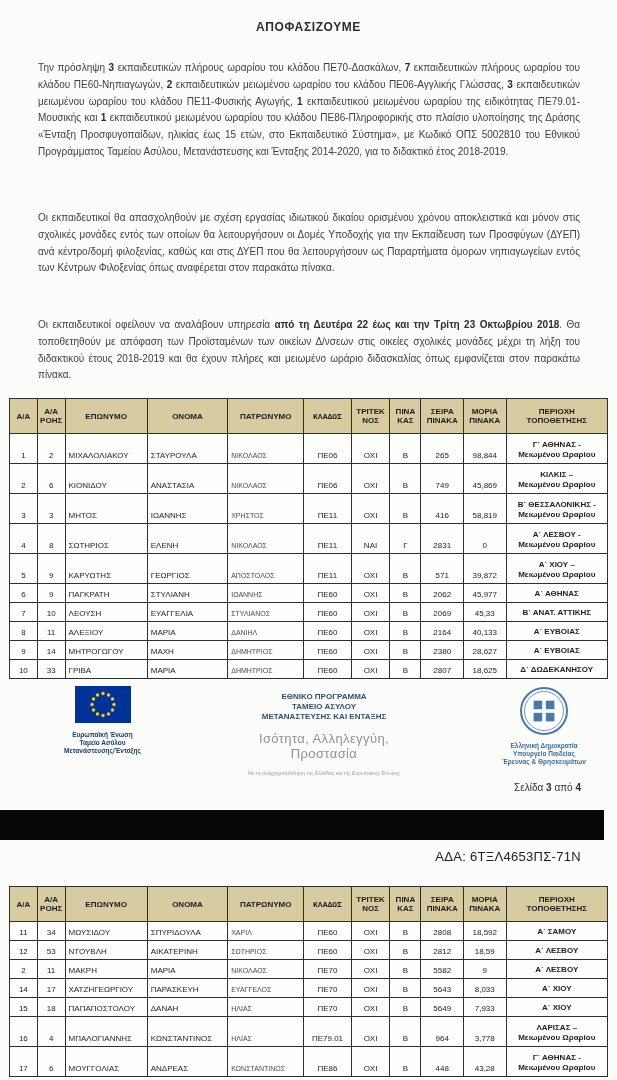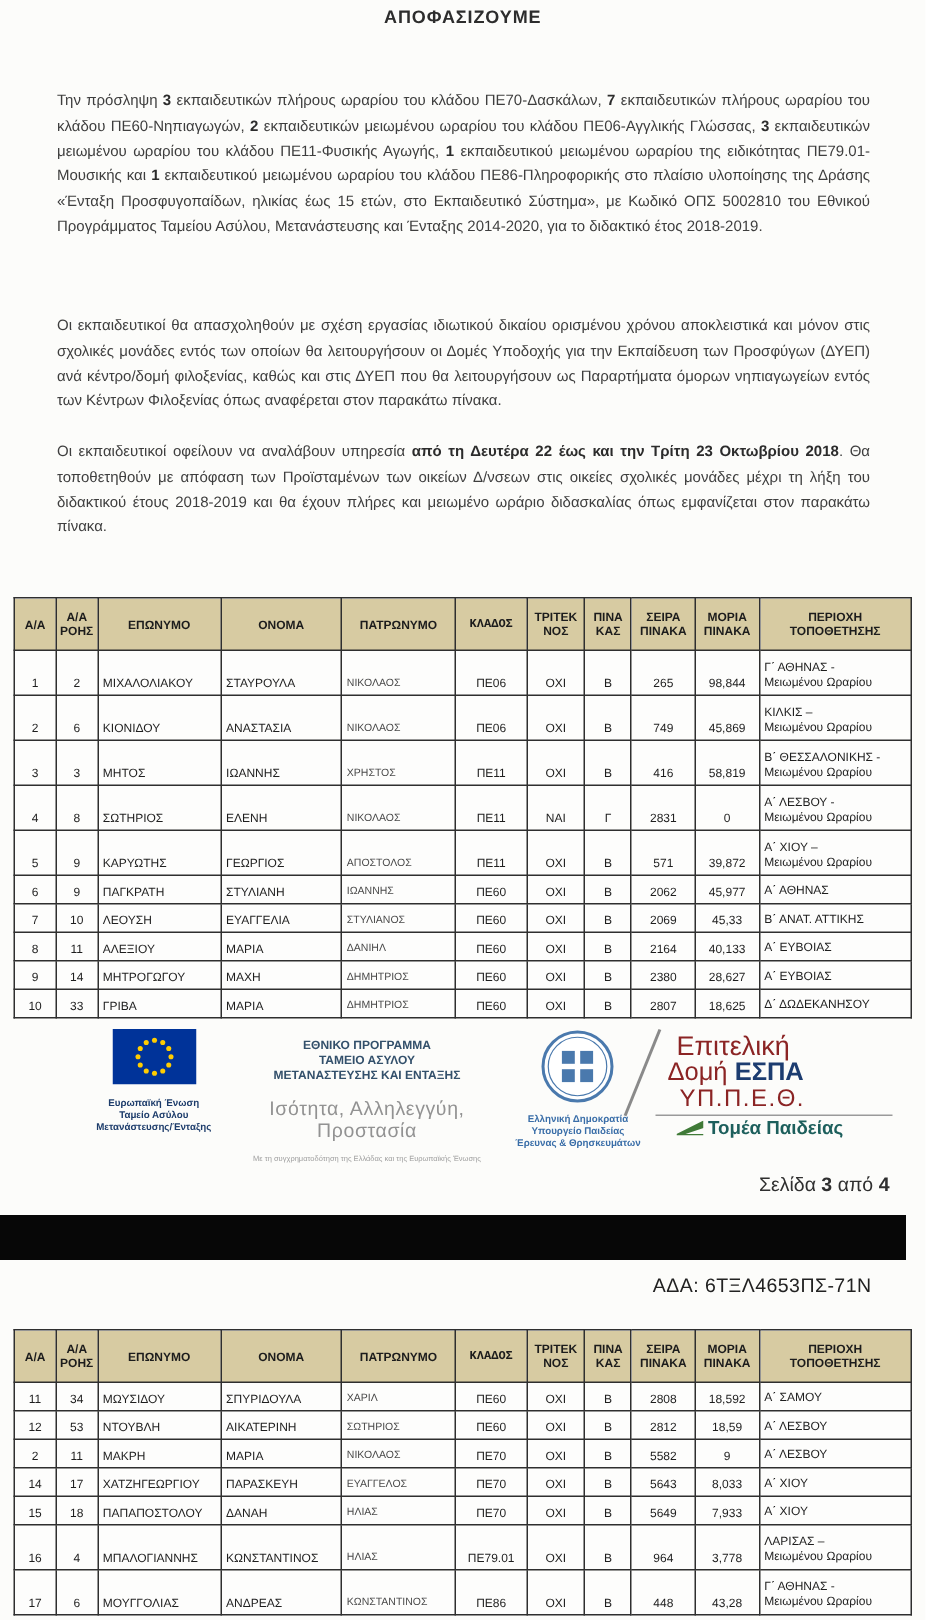--- a/index.html
+++ b/index.html
@@ -3,31 +3,31 @@
 <meta charset="utf-8">
 <style>
   html,body{margin:0;padding:0;background:#ffffff;}
   .page{
     position:relative;width:617px;height:1080px;margin:0;
     background:#fcfcfa;overflow:hidden;
     font-family:"Liberation Sans",sans-serif;color:#3f3f3f;
   }
   
   .doc-title{
-    position:absolute;top:4px;left:0;width:100%;text-align:center;
+    position:absolute;top:20px;left:0;width:100%;text-align:center;
     font-size:12px;font-weight:bold;color:#2d2d2d;letter-spacing:.6px;
   }
   .para{
     position:absolute;left:38px;width:542px;
     font-size:10px;line-height:16.8px;text-align:justify;color:#3e3e3e;
   }
   .para b{color:#2c2c2c;}
   #para1{top:50px;}
   #para2{top:200px;}
-  #para3{top:284px;}
+  #para3{top:307px;}
   
   .doc-table{
     position:absolute;left:9px;width:599px;
     border-collapse:collapse;table-layout:fixed;
     font-size:8px;color:#1e1e1e;
   }
   #table1{top:398px;}
   #table2{top:886px;}
   .doc-table th,.doc-table td{border:1px solid #2f2f2f;overflow:hidden;}
   .doc-table th{
@@ -46,21 +46,21 @@
   .doc-table th:nth-child(4){width:13.7%;}
   .doc-table th:nth-child(5){width:12.9%;}
   .doc-table th:nth-child(6){width:7.9%;font-family:Liberation Mono, monospace;}
   .doc-table th:nth-child(7){width:6.3%;}
   .doc-table th:nth-child(8){width:5.0%;margin-left:44px;}
   .doc-table th:nth-child(9){width:7.0%;}
   .doc-table th:nth-child(10){width:7.0%;}
   .doc-table th:nth-child(11){width:17.4%;}
   .doc-table td.c2,.doc-table td.c3{text-align:left;}
   .doc-table td.c4{text-align:left;font-size:7px;color:#4a4a4a;}
-  .doc-table td.c10{text-align:left;white-space:pre-line;line-height:10px;}
+  .doc-table td.c10{text-align:center;white-space:pre-line;line-height:10px;font-weight:bold;}
   
   .logos{position:absolute;top:686px;left:50px;width:545px;height:95px;
          display:flex;justify-content:space-between;}
   .logo-block{text-align:center;}
   .eu-block{width:105px;}
   .eu-lines{margin-top:4px;font-size:6.5px;line-height:8px;font-weight:bold;color:#1d3c6b;}
   .program-block{width:178px;padding-top:6px;}
   .program-lines{font-size:8px;line-height:10px;font-weight:bold;color:#33506b;}
   .motto{margin-top:9px;font-size:13px;color:#929292;letter-spacing:.4px;}
   .cofinance{margin-top:9px;font-size:5px;color:#a0a0a0;white-space:nowrap;}
@@ -69,21 +69,21 @@
   .espa{position:relative;width:158px;text-align:left;padding-top:2px;}
   .espa-slash{position:absolute;left:2px;top:0;width:1.5px;height:62px;
               background:#8a8a8a;transform:rotate(22deg);transform-origin:top left;}
   .espa-l1{padding-left:14px;font-size:18px;line-height:18px;color:#8b2424;}
   .espa-l2{padding-left:8px;font-size:17px;line-height:18px;color:#8b2424;}
   .espa-l2 .navy{color:#1c3c70;font-weight:bold;}
   .espa-l3{padding-left:16px;font-size:16px;line-height:17px;color:#8b2424;letter-spacing:1px;}
   .espa-l4{margin-top:2px;border-top:1.5px solid #9a9a9a;padding:1px 0 0 14px;
            font-size:12.5px;line-height:14px;color:#1d5f5c;font-weight:bold;
            display:flex;align-items:center;gap:3px;}
-  .page-label{position:absolute;top:782px;right:24px;font-size:13px;color:#2f2f2f;}
+  .page-label{position:absolute;top:782px;right:36px;font-size:10px;color:#2f2f2f;}
   
   .black-bar{position:absolute;top:810px;left:0;width:604px;height:30px;background:#070707;}
   .ada-code{position:absolute;top:849px;right:36px;font-size:13px;color:#222;letter-spacing:.3px;}
 </style>
 </head>
 <body>
 
 <div class="page">
 
   <div class="doc-title">ΑΠΟΦΑΣΙΖΟΥΜΕ</div>
@@ -299,32 +299,20 @@
         <rect x="14" y="23.2" width="22" height="3.6" fill="#ffffff"></rect>
         <rect x="14" y="14" width="22" height="22" fill="none" stroke="#ffffff" stroke-width="1.2"></rect>
       </svg>
       <div class="hellenic-lines">
         <div>Ελληνική Δημοκρατία</div>
         <div>Υπουργείο Παιδείας</div>
         <div>Έρευνας &amp; Θρησκευμάτων</div>
       </div>
     </div>
 
-    <div class="espa">
-      <div class="espa-slash"></div>
-      <div class="espa-l1">Επιτελική</div>
-      <div class="espa-l2"><span>Δομή </span><span class="navy">ΕΣΠΑ</span></div>
-      <div class="espa-l3">ΥΠ.Π.Ε.Θ.</div>
-      <div class="espa-l4">
-        <svg width="18" height="10" viewBox="0 0 18 10">
-          <polygon points="0,9 18,0 18,5 6,9 18,9 18,10 0,10" fill="#3f7a37"></polygon>
-        </svg>
-        <span>Τομέα Παιδείας</span>
-      </div>
-    </div>
 
   </div>
 
   <div class="page-label"><span>Σελίδα </span><b>3</b><span> από </span><b>4</b></div>
 
   <div class="black-bar"></div>
 
   <div class="ada-code">ΑΔΑ: 6ΤΞΛ4653ΠΣ-71Ν</div>
 
   <table class="doc-table" id="table2">

